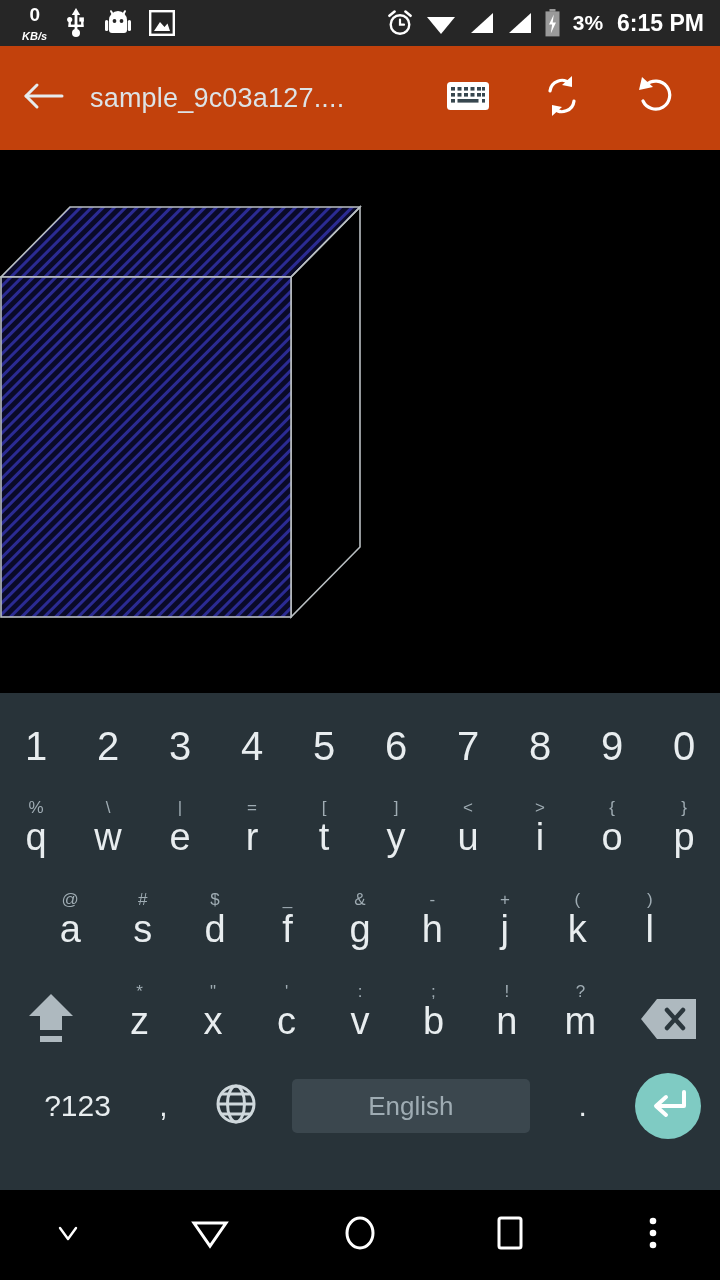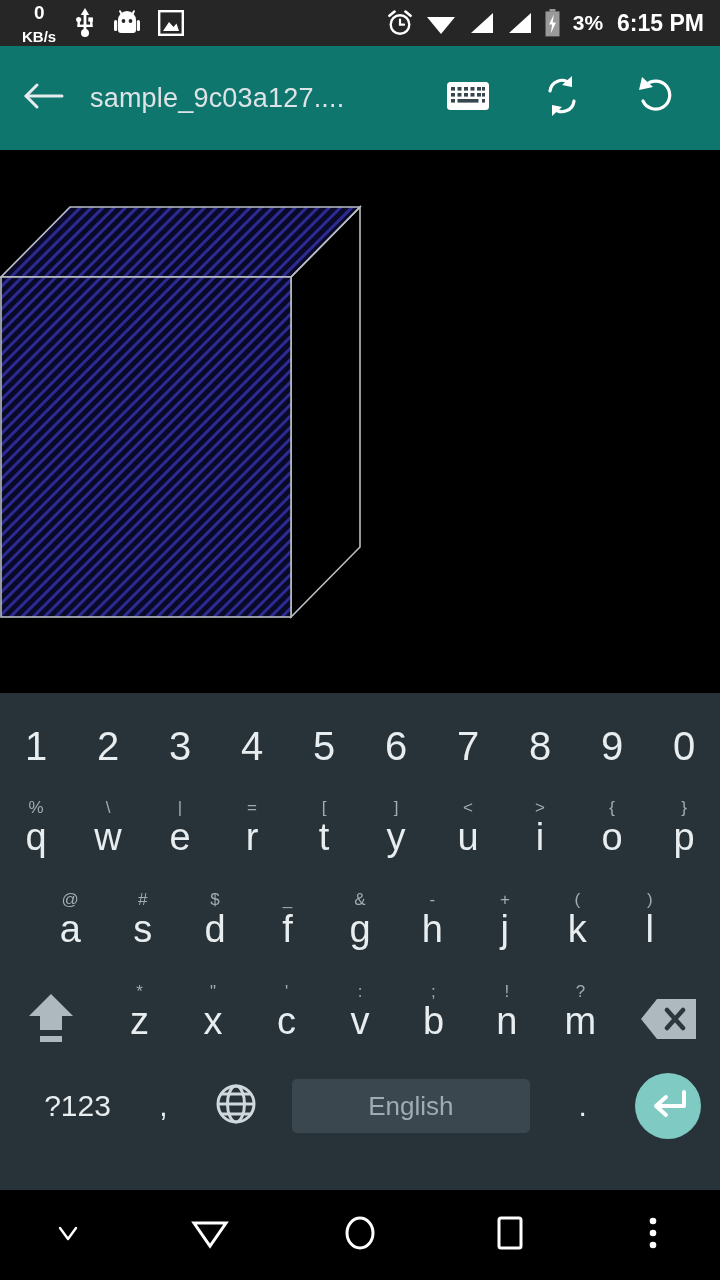--- a/index.html
+++ b/index.html
@@ -18,29 +18,29 @@
   
   .statusbar {
     position: absolute; left:0; top:0; width:720px; height:46px;
     background: #262626;
     display: flex; align-items: center;
   }
   .sb-left { display:flex; align-items:center; gap:18px; padding-left:22px; }
   .sb-right { display:flex; align-items:center; gap:12px; margin-left:auto; padding-right:16px; }
   .netspeed { display:flex; flex-direction:column; align-items:center; line-height:1; color:#fff; }
   .netspeed .num { font-size:19px; font-weight:bold; letter-spacing:-0.5px; }
-  .netspeed .unit { font-size:15px; font-weight:bold; margin-top:7px; }
+  .netspeed .unit { font-size:11px; font-weight:bold; margin-top:7px;font-style:italic; }
   .sb-icon { display:flex; align-items:center; justify-content:center; }
   .sb-text { color:#fff; font-size:21px; font-weight:bold; letter-spacing:0px; }
   .sb-time { color:#fff; font-size:23px; font-weight:bold; margin-left:2px; }
 
   
   .appbar {
     position:absolute; left:0; top:46px; width:720px; height:104px;
-    background:#0f766e;
+    background:#c2410c;
     display:flex; align-items:center;
   }
   .appbar-back { width:86px; display:flex; align-items:center; justify-content:center; }
   .appbar-title {
     color:#dde3e6; font-size:27px; letter-spacing:0.2px;
     flex: 0 0 auto; margin-left:4px;
   }
   .appbar-actions { margin-left:auto; display:flex; align-items:center; gap:52px; padding-right:44px; }
 
   

